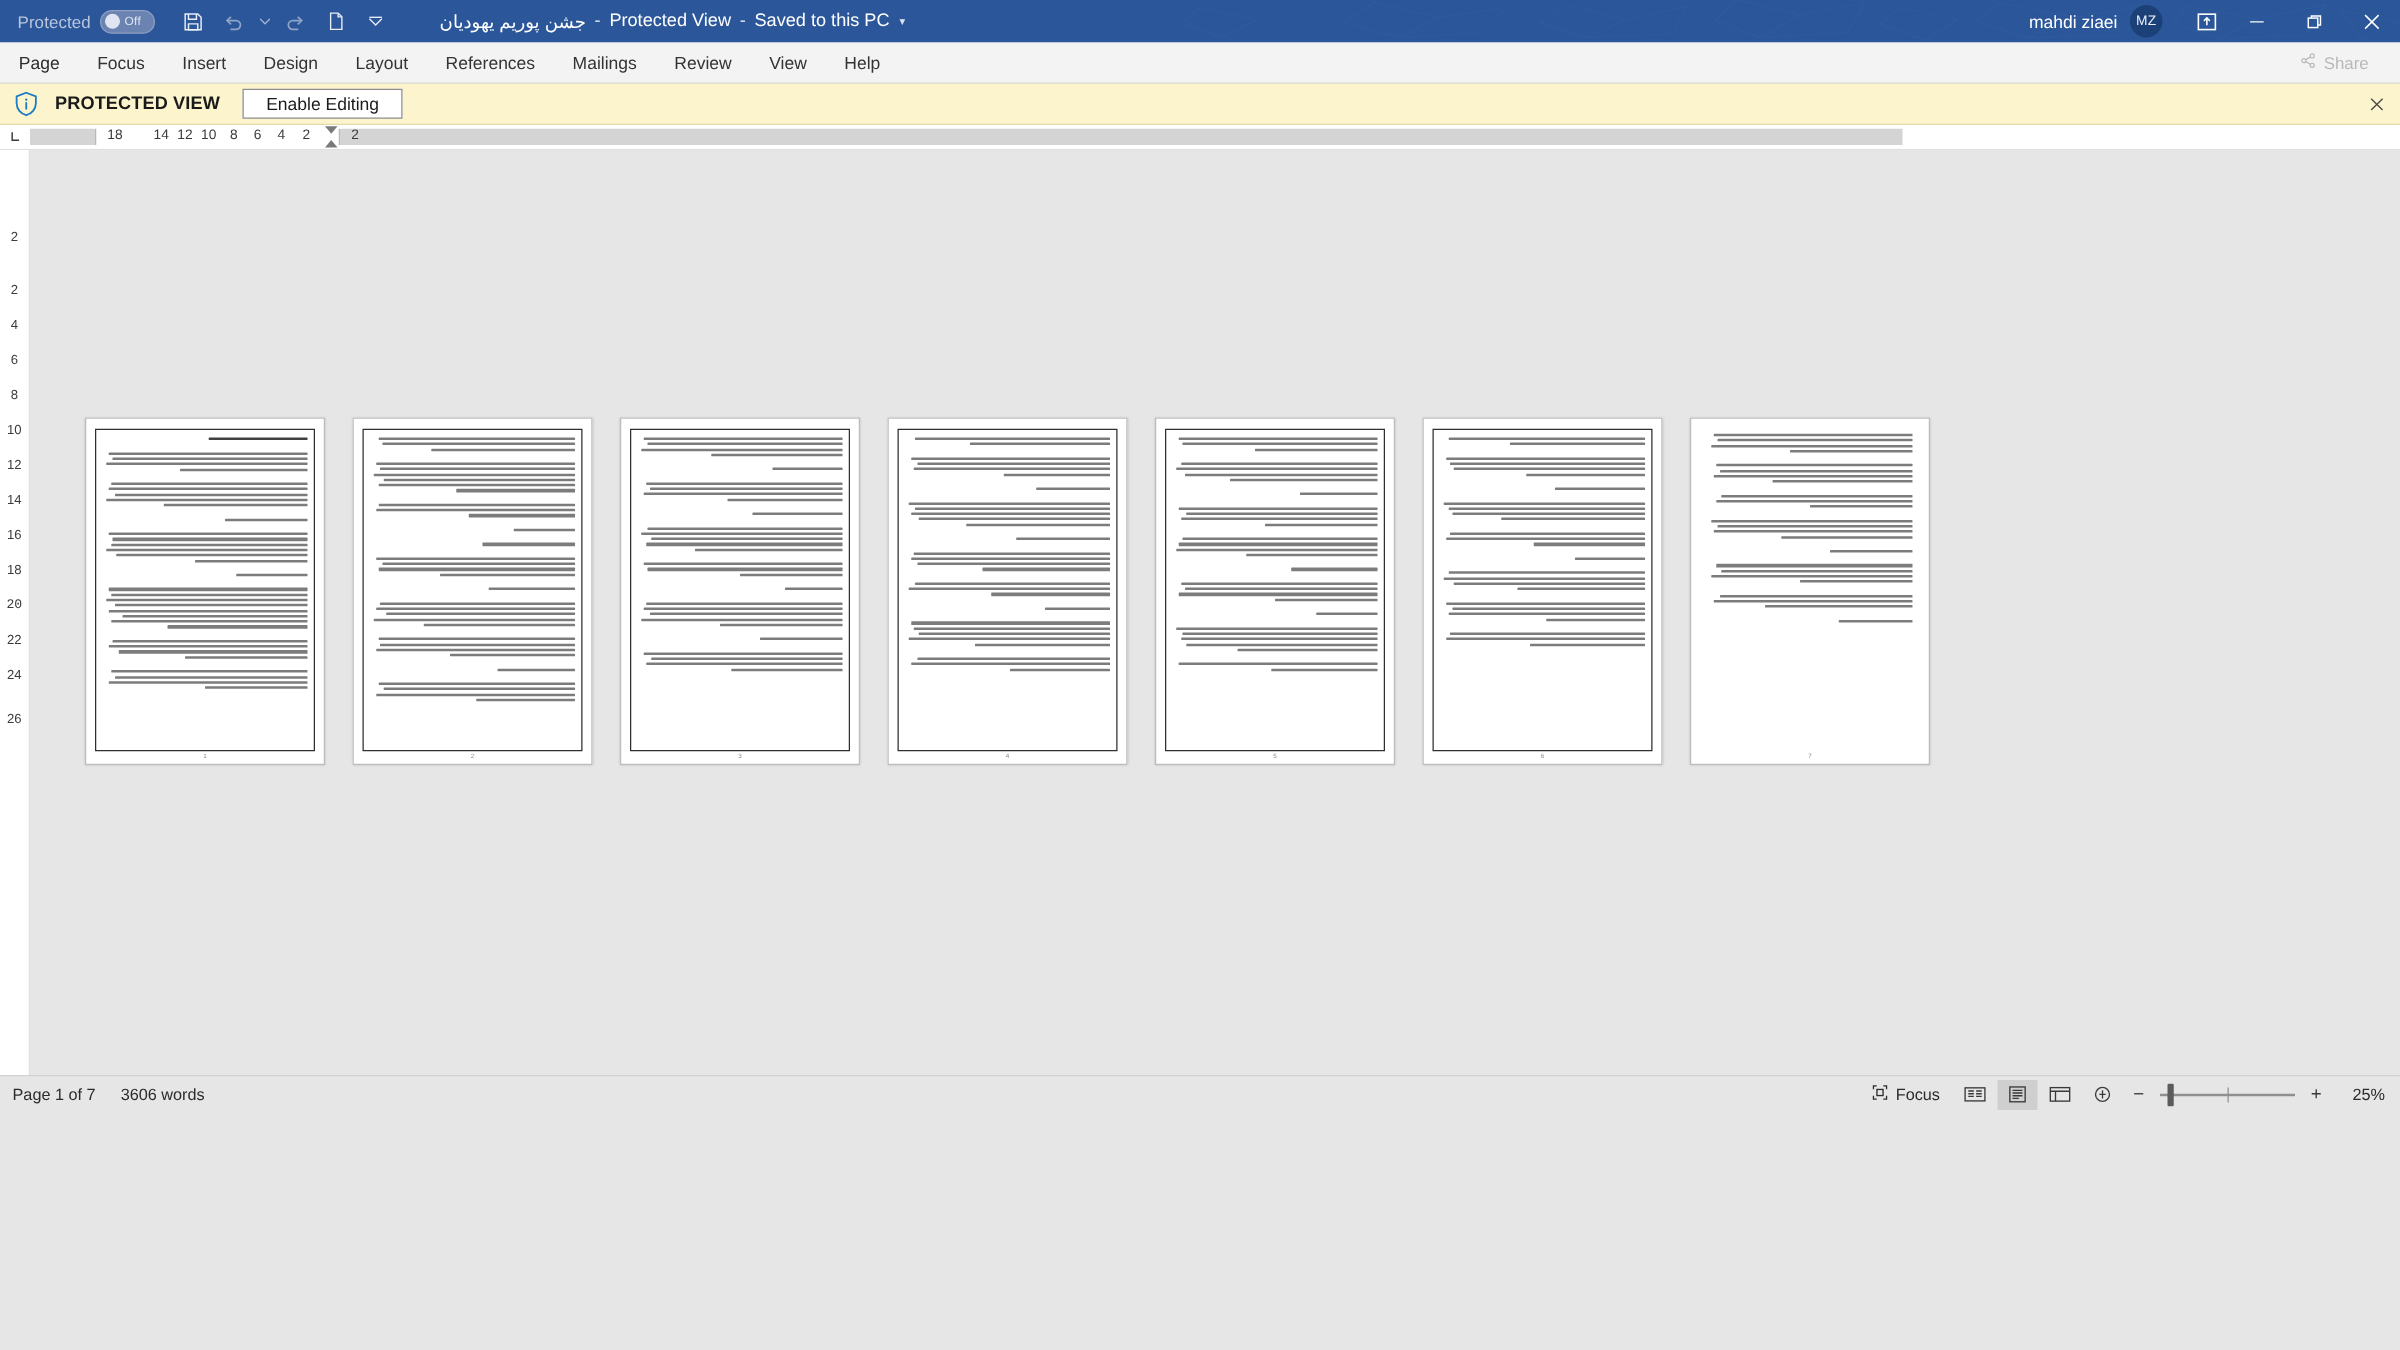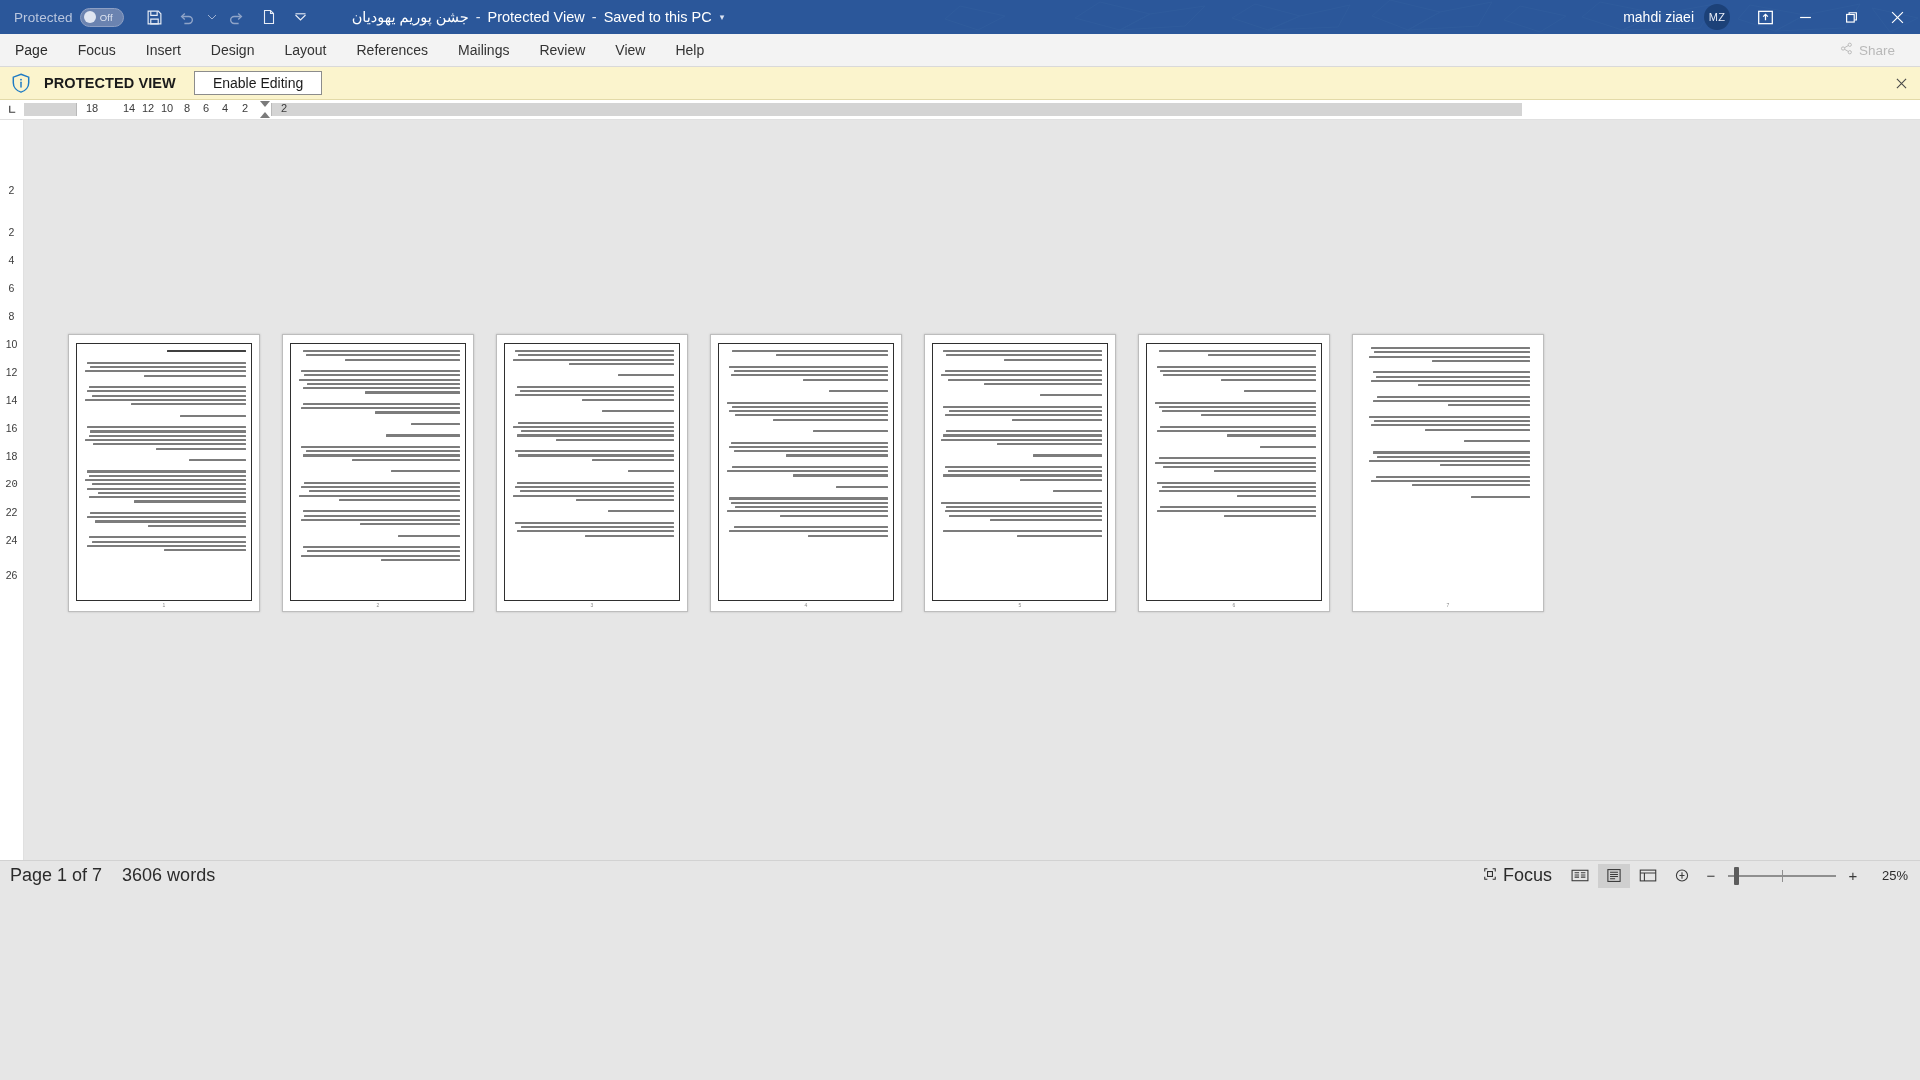--- a/index.html
+++ b/index.html
@@ -243,21 +243,21 @@
   }
 
   
   .statusbar {
     height: 30px; background: #e6e6e6;
     display: flex; align-items: center;
     border-top: 1px solid #d2d2d2;
     position: relative;
   }
   .sb-item {
-    font-size: 18px; color: #2b2b2b;
+    font-size: 13px; color: #2b2b2b;
     padding: 0 10px; display: flex; align-items: center; gap: 6px;
     white-space: nowrap;
   }
   .sb-right {
     position: absolute; right: 0; top: 0; height: 100%;
     display: flex; align-items: center; padding-right: 12px; gap: 2px;
   }
   .view-btn {
     width: 32px; height: 24px;
     display: flex; align-items: center; justify-content: center;

